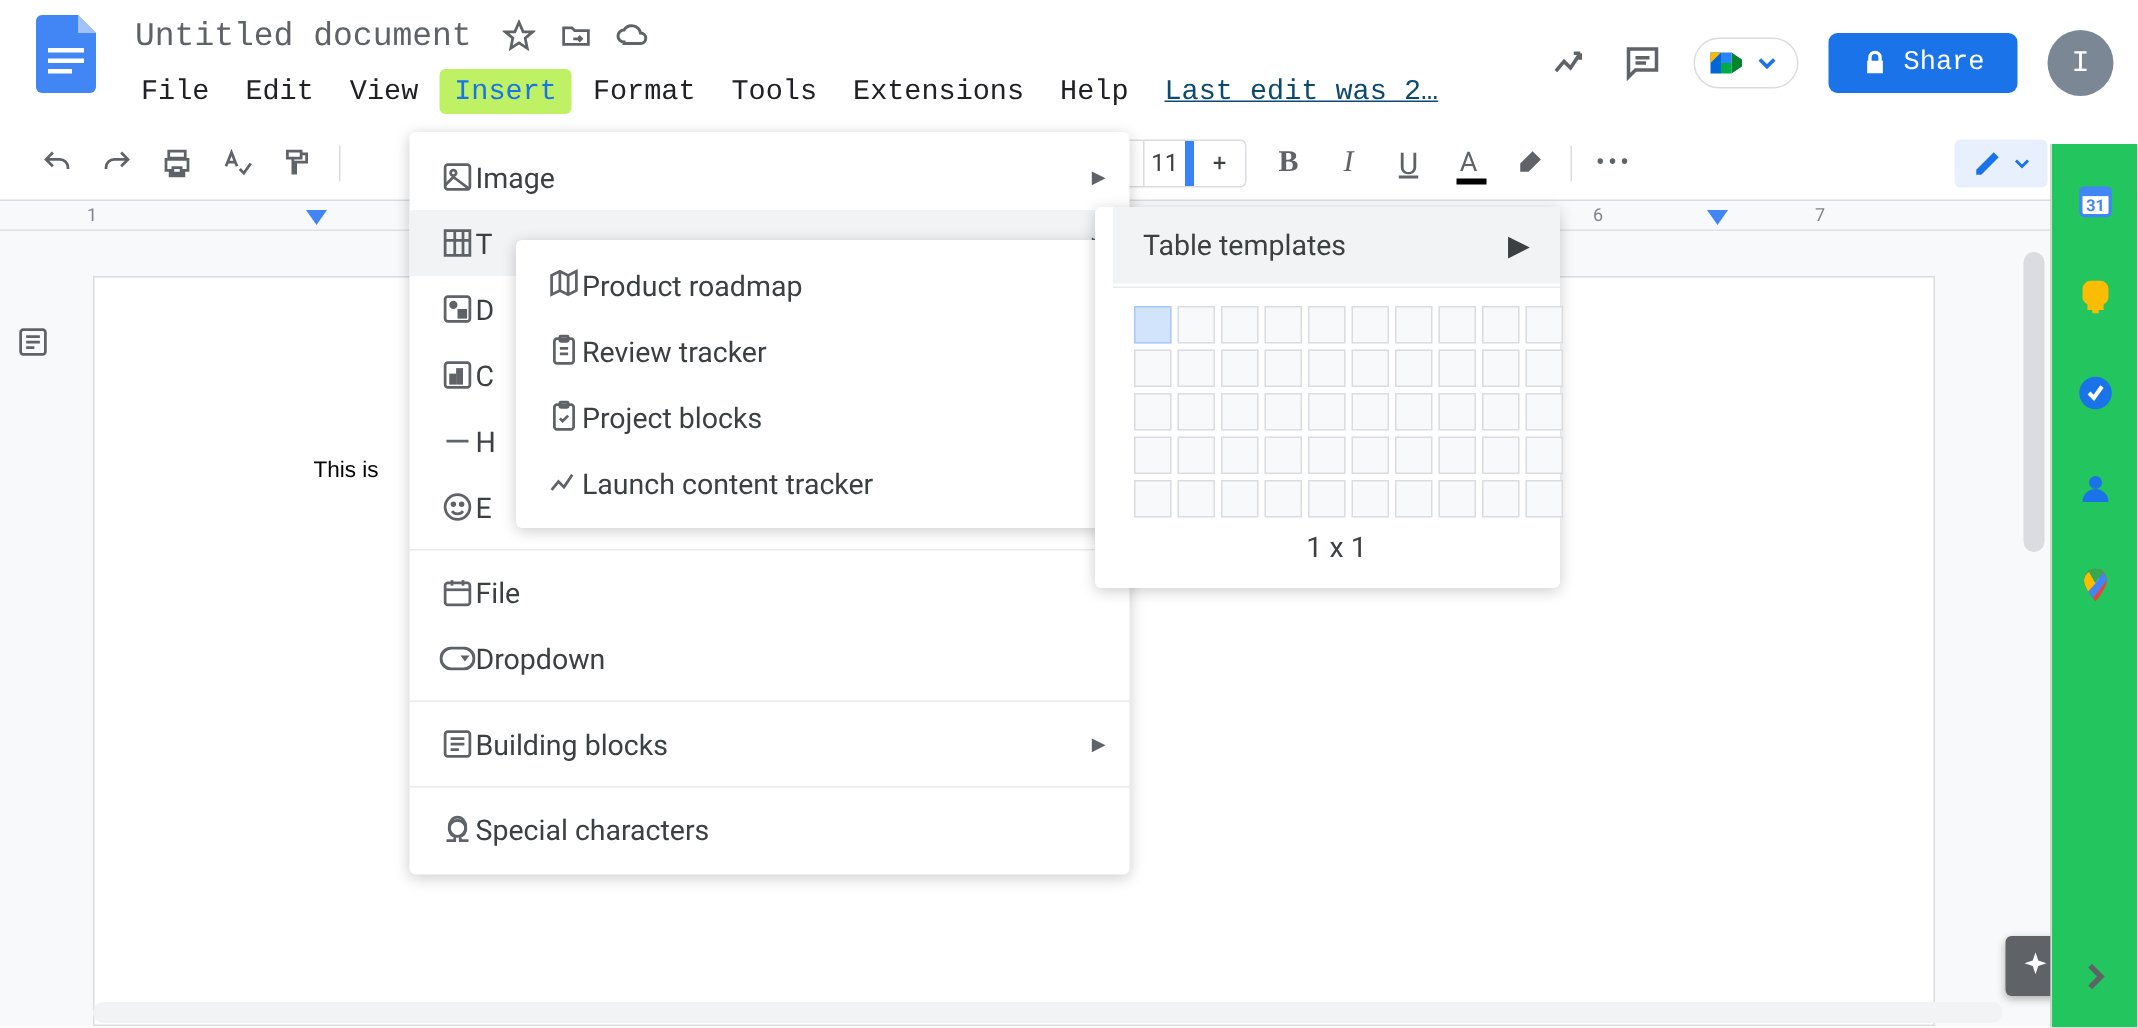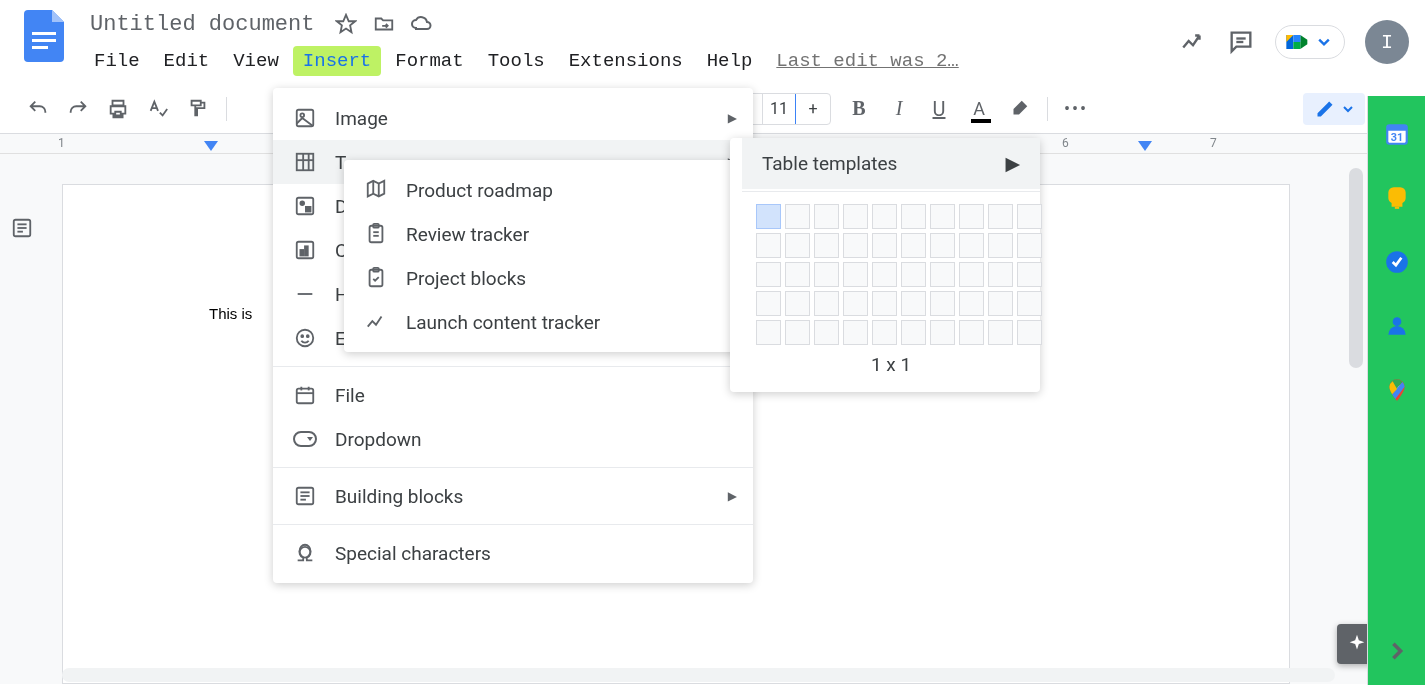--- a/index.html
+++ b/index.html
@@ -7,54 +7,54 @@
   
   .header { display: flex; align-items: flex-start; padding: 8px 16px 0 16px; gap: 12px; font-family: Liberation Mono, monospace; }
   .docs-icon { width: 56px; height: 56px; display: flex; align-items: center; justify-content: center; }
   .title-section { flex: 1; }
   .title-row { display: flex; align-items: center; gap: 14px; height: 32px; }
   .doc-title { font-size: 22px; color: #5f6368; padding: 2px 6px; }
   .title-icon { width: 24px; height: 24px; color: #5f6368; display:flex; align-items:center; justify-content:center; }
   .menubar { display: flex; gap: 4px; margin-top: 6px; }
   .menu-item { padding: 4px 10px; font-size: 19px; color: #202124; border-radius: 4px; cursor: pointer; }
   .menu-item.active { background: #bef264; color: #1a73e8; }
-  .last-edit { font-size: 19px; color: #737373; text-decoration: underline; padding: 4px 10px; cursor:pointer; align-self:center; }
+  .last-edit { font-size: 19px; color: #0c4a6e; text-decoration: underline; padding: 4px 10px; cursor:pointer; align-self:center; }
   
   .header-right { display: flex; align-items: center; gap: 20px; padding-top: 12px; }
   .hr-icon { width: 28px; height: 28px; display:flex; align-items:center; justify-content:center; color:#5f6368;}
   .meet-btn { display:flex; align-items:center; gap:6px; border:1px solid #dadce0; border-radius:24px; padding:4px 14px 4px 8px; }
   .share-btn { background:#1a73e8; color:#fff; border-radius:6px; padding:10px 22px; font-size:18px; font-weight:500; display:flex; align-items:center; gap:10px;}
   .avatar { width:44px; height:44px; border-radius:50%; background:#7b8794; color:#fff; display:flex; align-items:center; justify-content:center; font-size:20px; }
   
   .toolbar { display:flex; align-items:center; padding: 8px 20px; border-bottom:1px solid #dadce0; gap:4px; height:50px; margin-top:8px; }
   .tb-btn { width:36px; height:36px; display:flex; align-items:center; justify-content:center; color:#5f6368; border-radius:4px; cursor:pointer;}
   .tb-sep { width:1px; height:24px; background:#dadce0; margin:0 6px;}
   .font-size-box { display:flex; align-items:center; border:1px solid #dadce0; border-radius:4px; margin:0 6px;}
   .font-size-box div { width:34px; height:30px; display:flex; align-items:center; justify-content:center; font-size:16px; color:#3c4043;}
-  .font-size-box .val { border-left:1px solid #dadce0; border-right:1px solid #3b82f6; font-weight:400;}
+  .font-size-box .val { border-left:1px solid #dadce0; border-right:6px solid #3b82f6; font-weight:400;}
   .toolbar-spacer { flex:1; }
   .edit-mode { background:#e8f0fe; border-radius:4px; padding:6px 12px; display:flex; align-items:center; gap:8px; color:#1a73e8;}
   
   .ruler { height:20px; background:#f8f9fa; position:relative; border-bottom:1px solid #e0e0e0;}
   .ruler-num { position:absolute; top:2px; font-size:12px; color:#80868b;}
   .ruler-marker-left { position:absolute; top:6px; left:204px; }
   .ruler-marker-right { position:absolute; top:6px; left:1138px; }
   
   .canvas { background:#f8f9fa; height: 530px; position:relative; overflow:hidden;}
   .outline-btn { position:absolute; left:8px; top:60px; width:28px; height:28px; display:flex; align-items:center; justify-content:center; color:#5f6368;}
   .page { position:absolute; left:62px; top:30px; width:1228px; height:500px; background:#fff; border:1px solid #dadce0; padding:120px 146px;}
   .page-text { font-size:15px; font-family: Arial; color:#000;}
   .explore-btn { position:absolute; right:48px; bottom:20px; width:40px; height:40px; background:#5f6368; border-radius:4px; display:flex; align-items:center; justify-content:center; box-shadow:0 2px 6px rgba(0,0,0,.3);}
   
   .side-panel { position:absolute; right:0; top:96px; width:58px; background:#22c55e; border-left:1px solid #dadce0; height:calc(100% - 96px); display:flex; flex-direction:column; align-items:center; gap:36px; padding-top:24px;}
   .sp-icon { width:28px; height:28px; display:flex; align-items:center; justify-content:center;}
   .sp-expand { position:absolute; bottom:20px; }
   
   .dropdown { position:absolute; background:#fff; box-shadow:0 2px 10px rgba(0,0,0,.2); border-radius:4px; padding:8px 0; z-index:10;}
-  .dd-item { display:flex; align-items:center; gap:18px; padding:10px 24px 10px 20px; font-size:19px; color:#3c4043; cursor:pointer; position:relative;}
+  .dd-item { display:flex; align-items:center; padding:10px 24px 10px 20px; font-size:19px; color:#3c4043; cursor:pointer; position:relative;}
   .dd-item.hover { background:#f1f3f4;}
   .dd-icon { width:24px; height:24px; display:flex; align-items:center; justify-content:center; color:#5f6368;}
   .dd-arrow { position:absolute; right:16px; color:#5f6368; font-size:12px;}
   .dd-shortcut { position:absolute; right:20px; color:#5f6368; font-size:16px;}
   .dd-sep { height:1px; background:#e8eaed; margin:6px 0;}
   
   #insert-menu { left:273px; top:88px; width:480px; }
   #table-submenu { left:344px; top:160px; width:410px; }
   #table-flyout { left:730px; top:138px; width:310px; padding:0 0 10px 12px;}
   
@@ -134,20 +134,26 @@
           <path fill="#e94235" d="M2 4l6 6-6 6z" opacity="0"></path>
           <path fill="#2684fc" d="M8 4h6v6H8z"></path>
           <path fill="#00ac47" d="M8 10h6v6H8z"></path>
           <path fill="#ffba00" d="M2 4h6l-6 6z"></path>
           <path fill="#e94235" d="M2 16h6l-6-6z" opacity="0"></path>
         </svg>
       <svg width="12" height="12" viewBox="0 0 10 10">
           <path d="M1 3l4 4 4-4" fill="none" stroke="#1a73e8" stroke-width="2"></path>
         </svg>
     </div>
+    <div class="share-btn">
+      <svg width="18" height="18" viewBox="0 0 24 24" fill="#fff">
+          <path d="M6 10V7a6 6 0 1112 0v3h1v11H5V10zm3 0h6V7a3 3 0 00-6 0z"></path>
+        </svg>
+      <span>Share</span>
+    </div>
     <div class="avatar">I</div>
   </div>
 </div>
 
 <div class="toolbar">
   <div class="tb-btn">
       <svg width="22" height="22" viewBox="0 0 24 24" fill="none" stroke="#5f6368" stroke-width="2">
         <path d="M9 14l-5-5 5-5M4 9h10a6 6 0 016 6v1"></path>
       </svg>
     </div>

